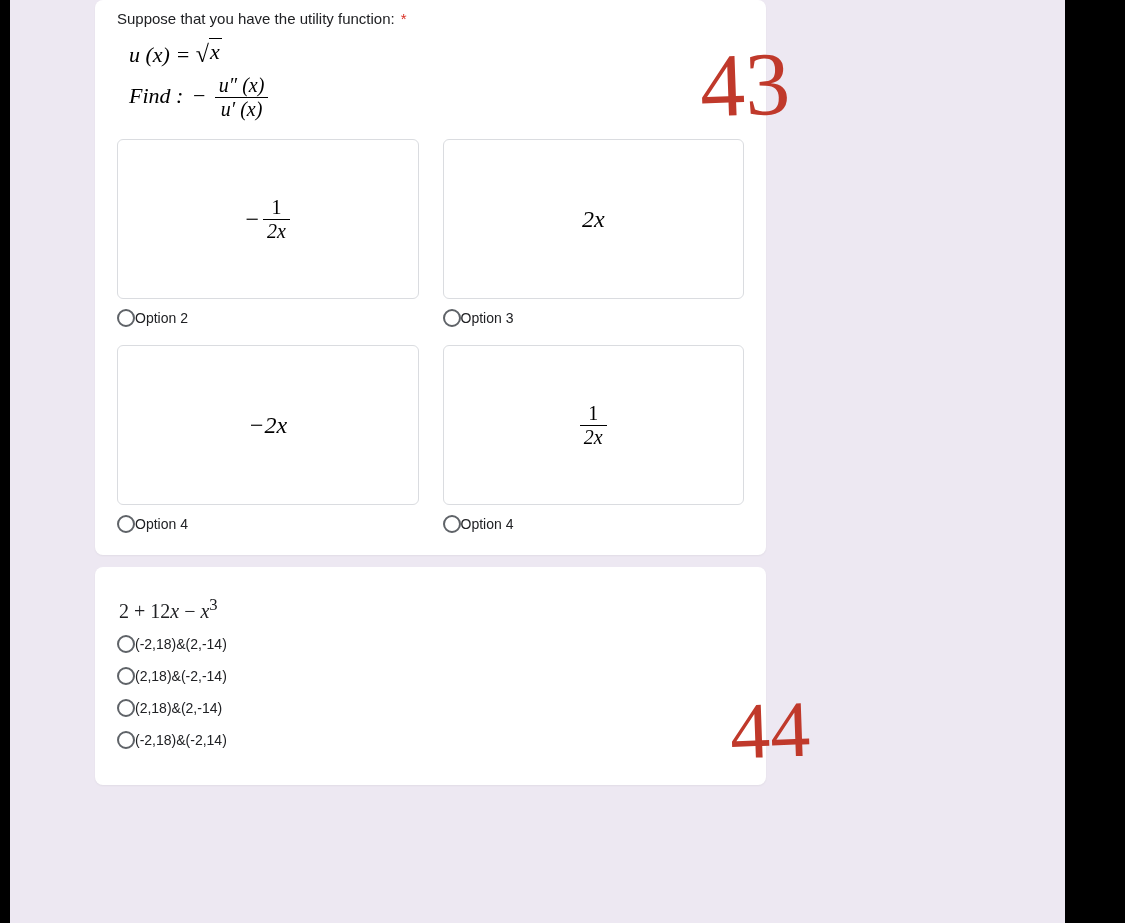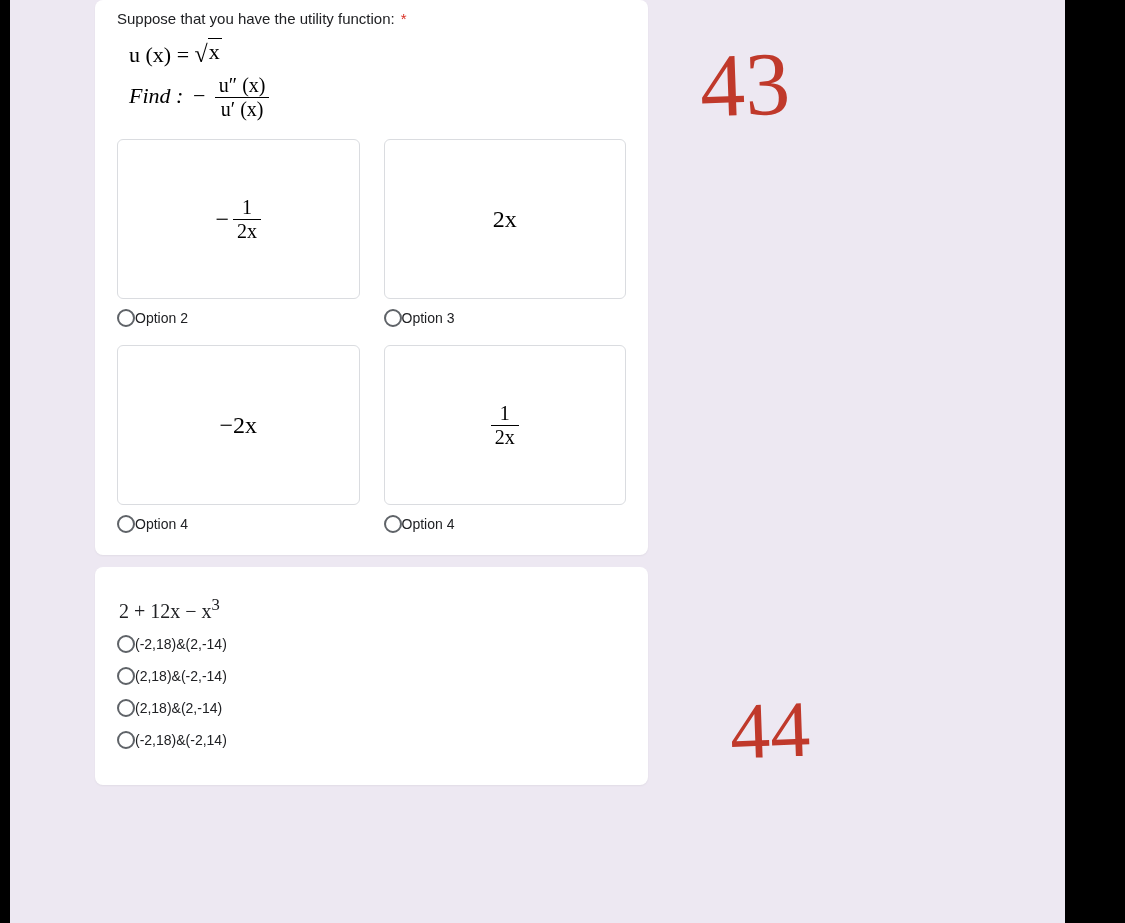--- a/index.html
+++ b/index.html
@@ -22,21 +22,21 @@
   .black-bar-left {
     position: absolute;
     left: 0; top: 0;
     width: 10px; height: 100%;
     background: #000;
   }
   .form-column {
     position: absolute;
     left: 95px;
     top: 0;
-    width: 553px;
+    width: 671px;
   }
   .card {
     background: #fff;
     border-radius: 8px;
     padding: 20px 22px 22px 22px;
     margin-bottom: 12px;
     box-shadow: 0 1px 2px rgba(0,0,0,0.05);
   }
   .q-title {
     font-size: 15px;
@@ -104,21 +104,21 @@
     color: #c0392b;
     font-family: 'Comic Sans MS', 'Segoe Script', cursive;
     font-size: 90px;
     font-weight: 400;
     transform: rotate(-2deg);
     line-height: 1;
   }
   .hw43 { left: 700px; top: 40px; }
   .hw44 { left: 730px; top: 690px; font-size: 80px; }
 
-  .italic { }
+  .italic { font-style: italic; }
   .small-frac .num, .small-frac .den { font-size: 20px; }
 </style>
 </head>
 <body>
 
 <div class="black-bar-left"></div>
 <div class="black-bar-right"></div>
 
 <div class="form-column">
 

